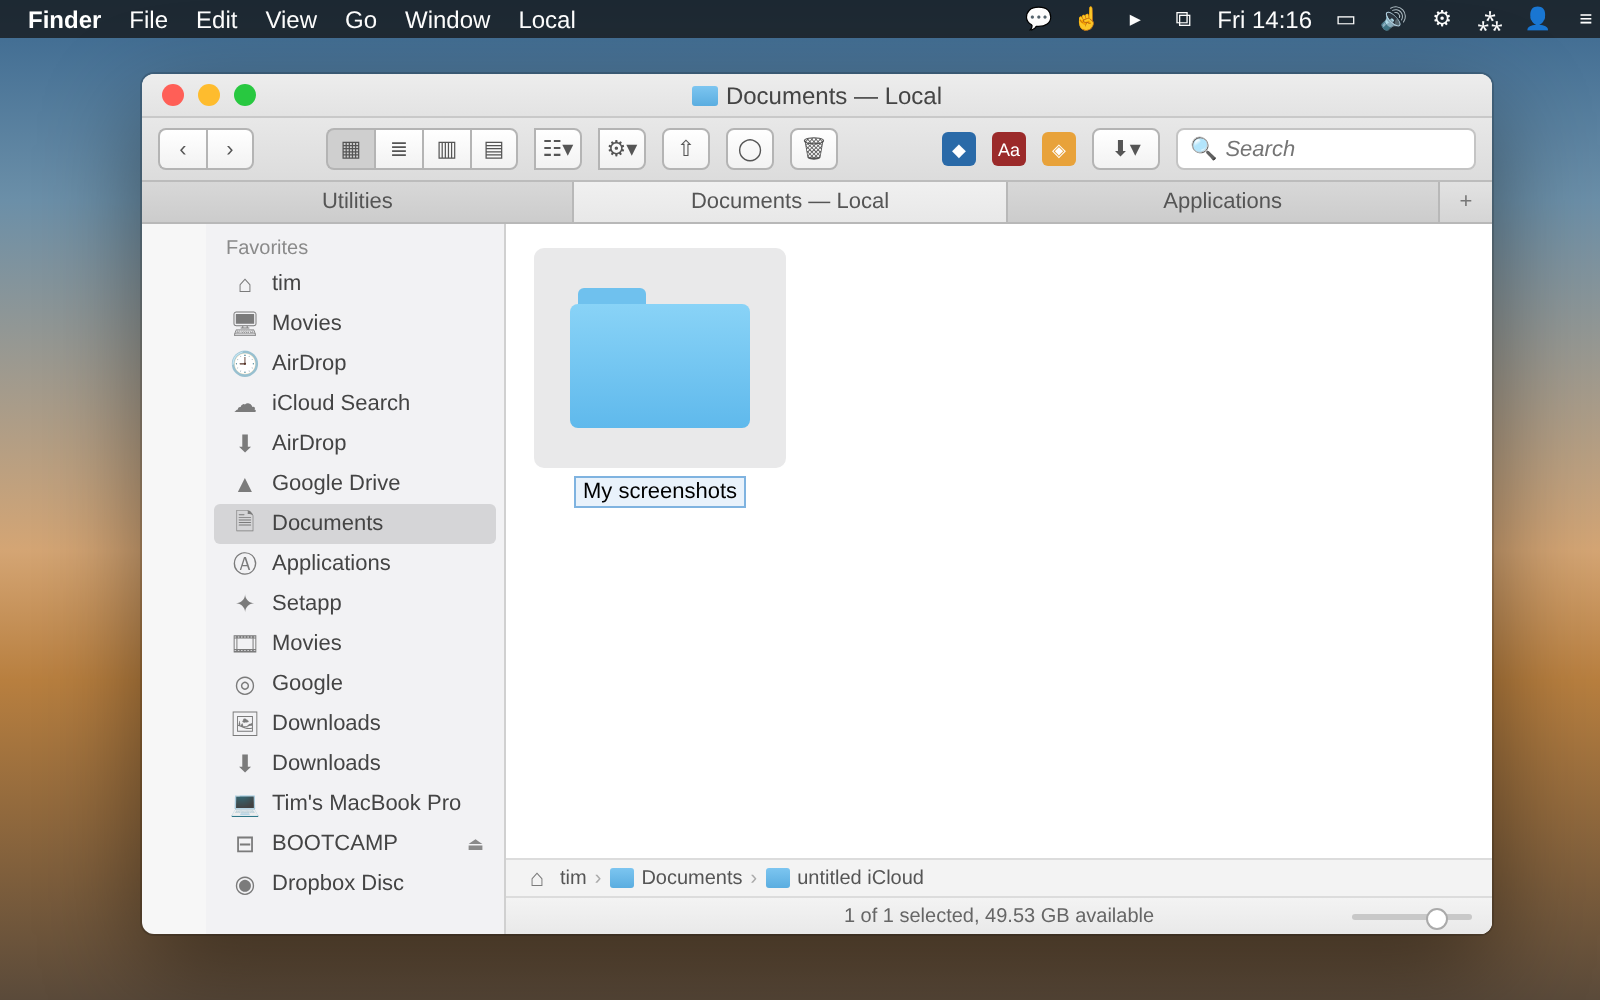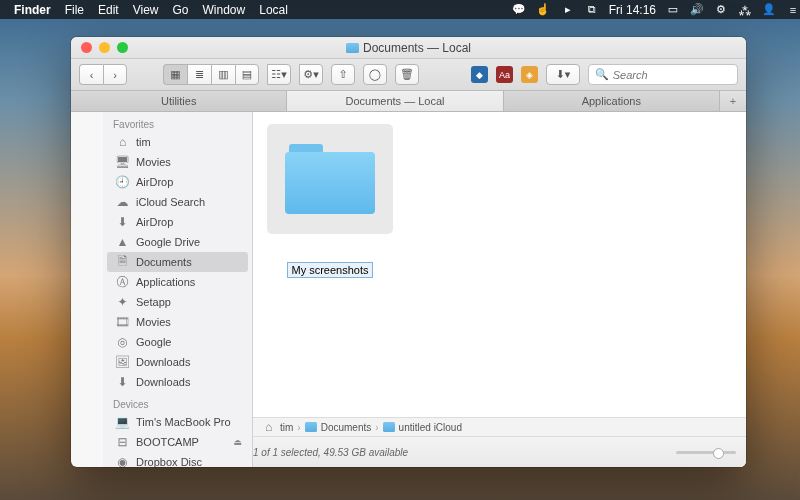--- a/index.html
+++ b/index.html
@@ -46,31 +46,31 @@
 .body { flex:1; display:flex; overflow:hidden;padding-left:32px; }
 .sidebar { width:150px; background:#f2f2f4; border-right:1px solid #d0d0d0; overflow-y:auto; font-size:11px; }
 .sb-head { color:#8a8a8a; font-size:10px; padding:7px 10px 2px; }
 .sb-item { display:flex; align-items:center; gap:6px; padding:2px 10px 2px 12px; color:#444; height:20px; }
 .sb-item.sel { background:#d5d5d7; border-radius:3px; margin:0 4px; padding-left:8px;}
 .sb-ico { width:15px; height:13px; display:flex; align-items:center; justify-content:center; color:#7b7b7b; font-size:12px; }
 .sb-eject { margin-left:auto; color:#8a8a8a; font-size:9px; }
 
 .content { flex:1; background:#fff; position:relative; display:flex; flex-direction:column; }
 .content-area { flex:1; padding:12px; overflow:auto; }
-.folder-item { width:130px; display:flex; flex-direction:column; align-items:center;gap:24px; }
+.folder-item { width:130px; display:flex; flex-direction:column; align-items:center; }
 .folder-wrap { width:126px; height:110px; background:#e9e9ea; border-radius:5px; display:flex; align-items:center; justify-content:center; position:relative; }
 .big-folder { width:90px; height:70px; position:relative; }
 .big-folder::before { content:""; position:absolute; top:0; left:4px; width:34px; height:14px; background:#6fc1ee; border-radius:3px 3px 0 0; }
 .big-folder::after { content:""; position:absolute; top:8px; left:0; right:0; bottom:0; background:linear-gradient(#89d3f7,#5fb9ec); border-radius:4px; }
 .folder-label { margin-top:4px; font-size:11px; padding:1px 3px; border:1px solid #7fb3e0; background:#e9f2fb; }
 
 .pathbar { height:19px; border-top:1px solid #dcdcdc; background:#f3f3f3; display:flex; align-items:center; font-size:10px; color:#555; padding:0 8px; gap:4px; }
 .pathbar .sep { color:#aaa; }
 .pathbar .pico { width:12px; height:10px; background:linear-gradient(#7cc5f0,#5aade0); border-radius:1.5px; }
-.status { height:31px; border-top:1px solid #dcdcdc; background:linear-gradient(#f3f3f3,#e9e9e9); display:flex; align-items:center; justify-content:flex-start; font-size:10px; color:#666; position:relative;font-style:italic; }
+.status { height:19px; border-top:1px solid #dcdcdc; background:linear-gradient(#f3f3f3,#e9e9e9); display:flex; align-items:center; justify-content:center; font-size:10px; color:#666; position:relative; }
 .zoom { position:absolute; right:10px; width:60px; height:3px; background:#c8c8c8; border-radius:2px; }
 .zoom::after { content:""; position:absolute; right:12px; top:-3px; width:9px; height:9px; background:#fff; border:1px solid #aaa; border-radius:50%; }
 </style>
 </head>
 <body>
 
 <div class="menubar">
   <div class="menubar-left">
     <span class="apple"></span>
     <b>Finder</b>
@@ -197,21 +197,20 @@
         </div>
       <div class="sb-item">
           <span class="sb-ico">🖼</span>
           <span>Downloads</span>
         </div>
       <div class="sb-item">
           <span class="sb-ico">⬇</span>
           <span>Downloads</span>
         </div>
 
-      <div class="sb-head">Devices</div>
       <div class="sb-item">
           <span class="sb-ico">💻</span>
           <span>Tim's MacBook Pro</span>
         </div>
       <div class="sb-item">
           <span class="sb-ico">⊟</span>
           <span>BOOTCAMP</span>
           <span class="sb-eject">⏏</span>
         </div>
       <div class="sb-item">

